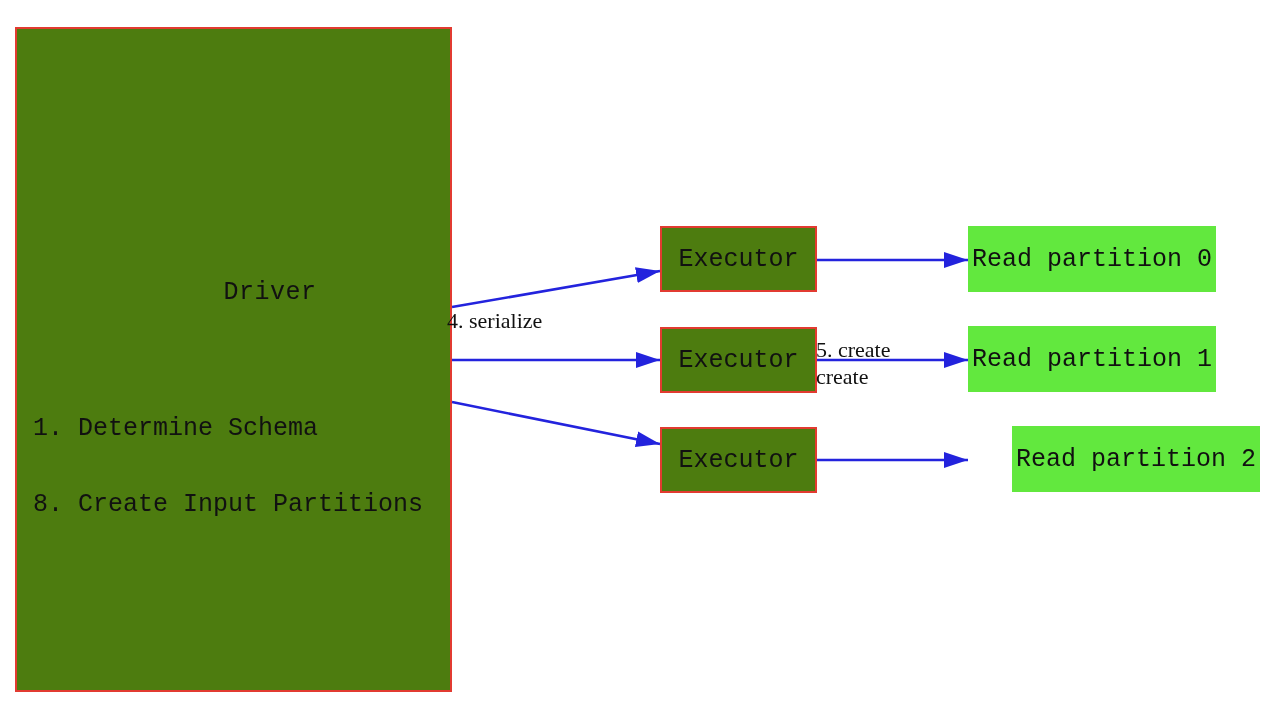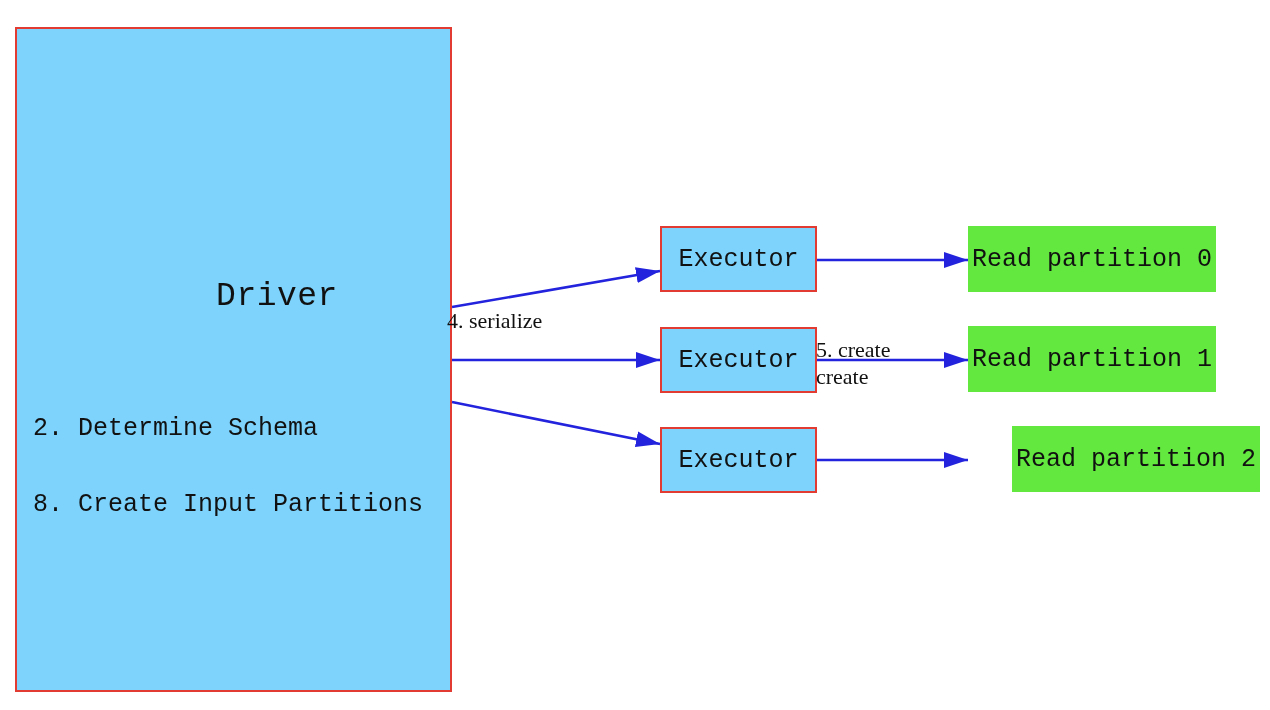--- a/index.html
+++ b/index.html
@@ -26,36 +26,36 @@
     pointer-events: none;
   }
   .arrow-line {
     stroke: var(--arrow);
     stroke-width: 2.6;
     fill: none;
   }
   .arrowhead { fill: var(--arrow); }
   .box {
     position: absolute;
-    background: #7dd3fc;
+    background: #4d7c0f;
     border: 2px solid var(--box-border);
     display: flex;
     align-items: center;
     justify-content: center;
   }
   .driver-box {
     left: 15px; top: 27px;
     width: 437px; height: 665px;
   }
   .driver-title {
     position: absolute;
-    left: 22px; top: 278px;
+    left: 15px; top: 278px;
     width: 510px;
     text-align: center;
-    font-size: 33px;
+    font-size: 25px;
     letter-spacing: 0.5px;
   }
   .driver-steps {
     position: absolute;
     left: 33px; top: 365px;
     font-size: 25px;
     line-height: 25.4px;
     white-space: pre;
   }
   .executor-box {
@@ -104,21 +104,21 @@
     <line class="arrow-line" x1="452" y1="360" x2="660" y2="360" marker-end="url(#ah)"></line>
     <line class="arrow-line" x1="452" y1="402" x2="660" y2="444" marker-end="url(#ah)"></line>
     <line class="arrow-line" x1="817" y1="260" x2="968" y2="260" marker-end="url(#ah)"></line>
     <line class="arrow-line" x1="817" y1="360" x2="968" y2="360" marker-end="url(#ah)"></line>
     <line class="arrow-line" x1="817" y1="460" x2="968" y2="460" marker-end="url(#ah)"></line>
   </svg>
 
   <div class="box driver-box"></div>
   <div class="driver-title">Driver</div>
   <div class="driver-steps">
-    <div>2. Determine Schema</div>
+    <div>1. Determine Schema</div>
     <div>8. Create Input Partitions</div>
   </div>
 
   <div class="box executor-box executor-1">
     <span>Executor</span>
   </div>
   <div class="box executor-box executor-2">
     <span>Executor</span>
   </div>
   <div class="box executor-box executor-3">

